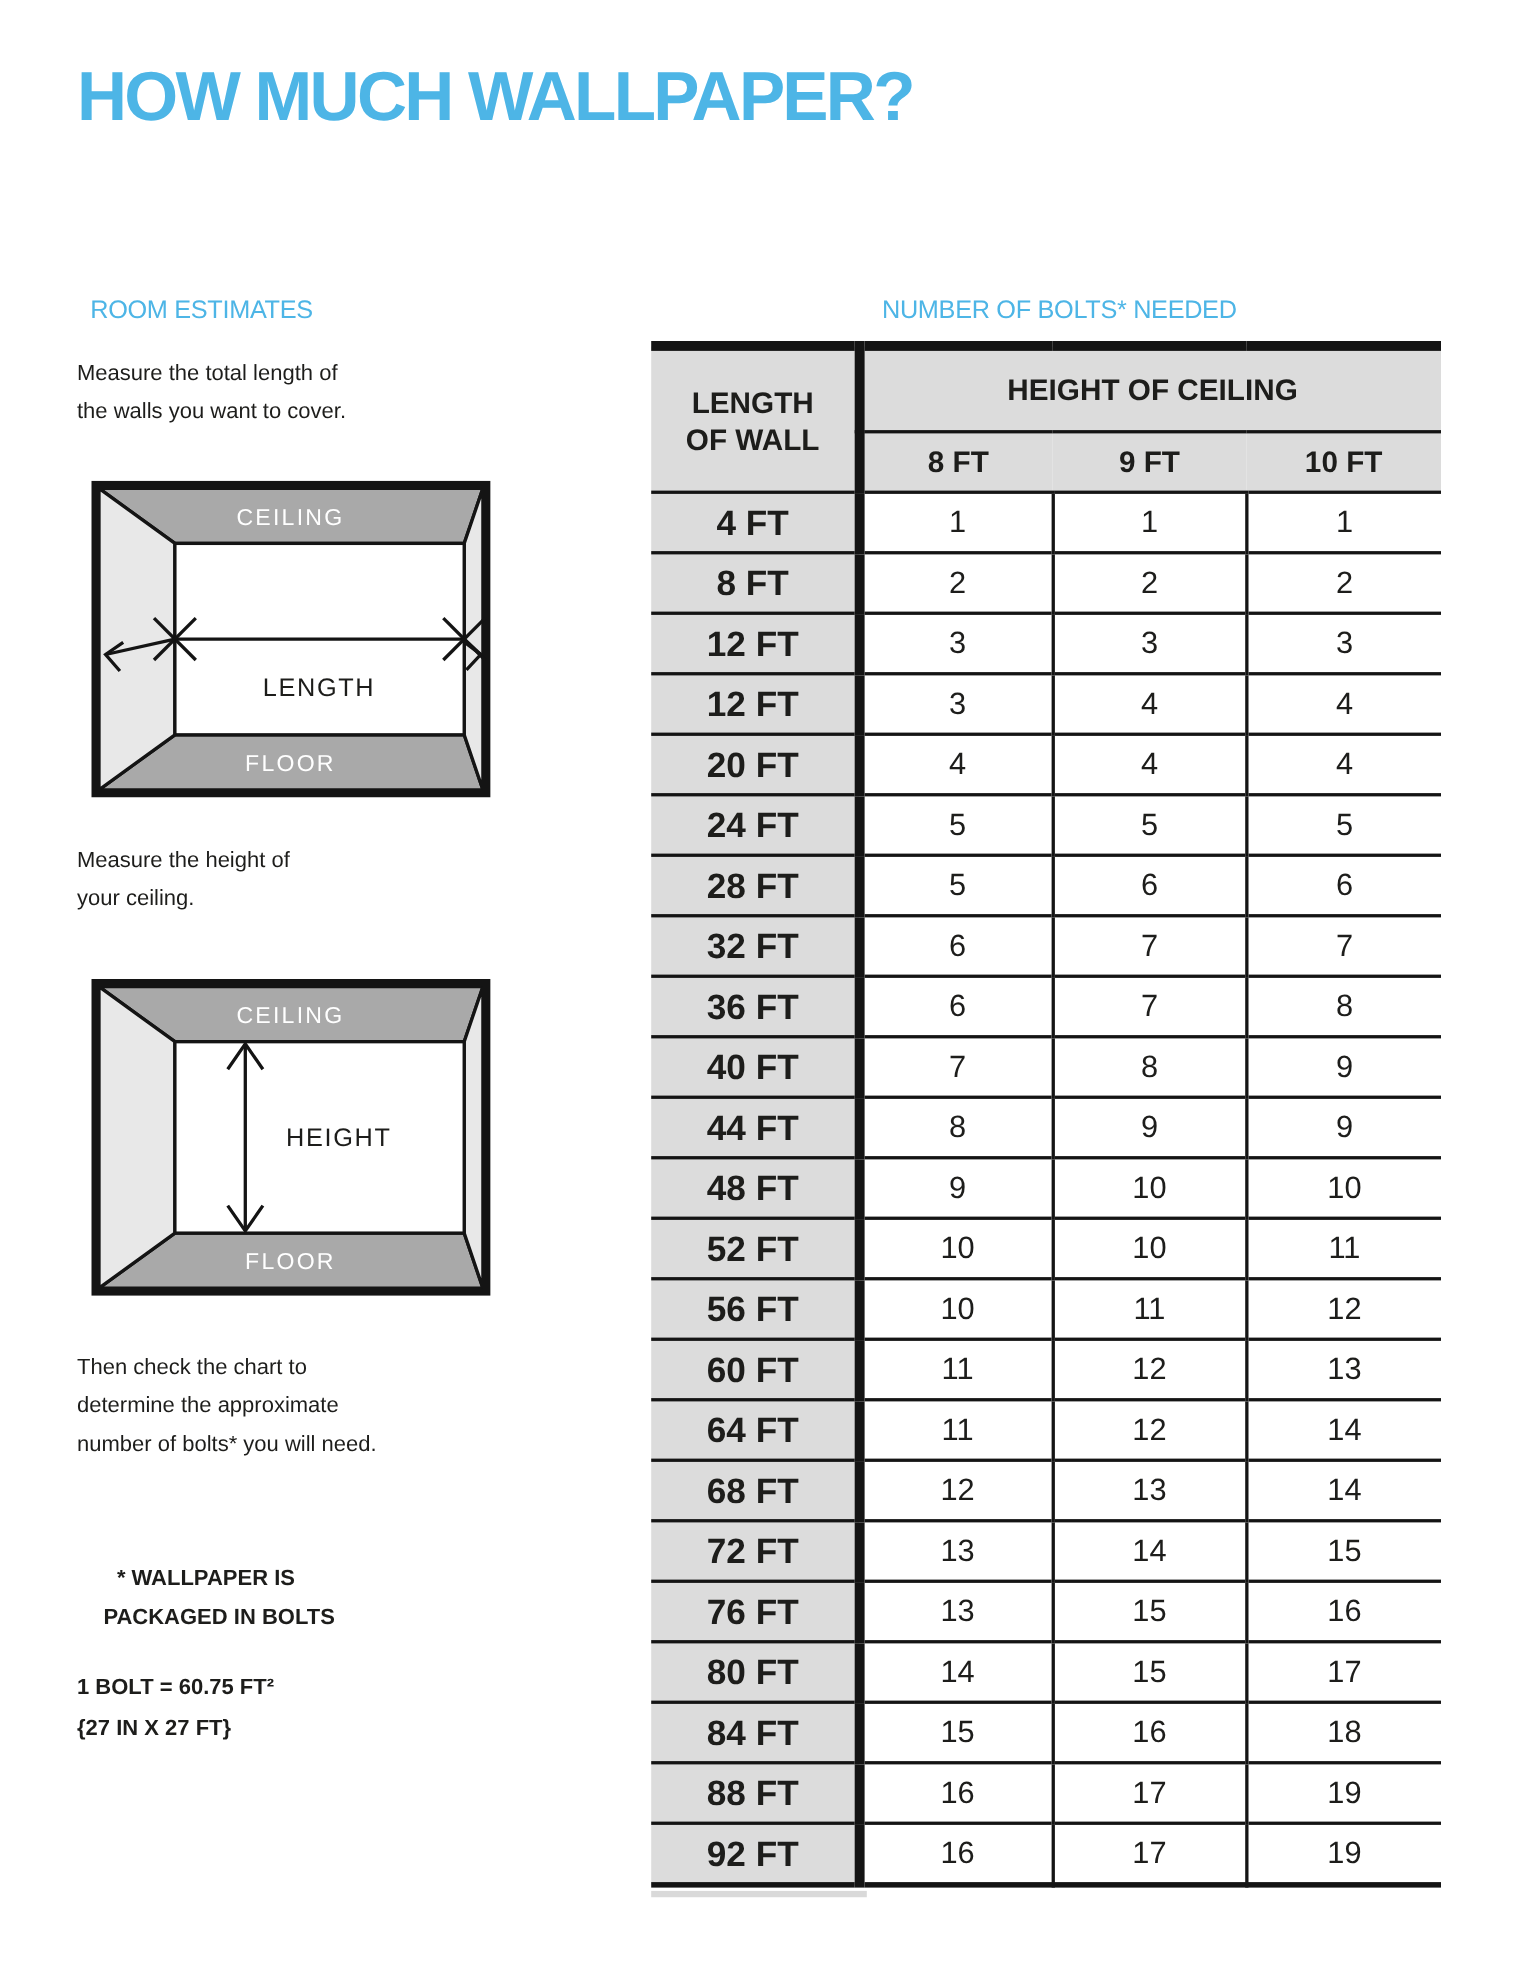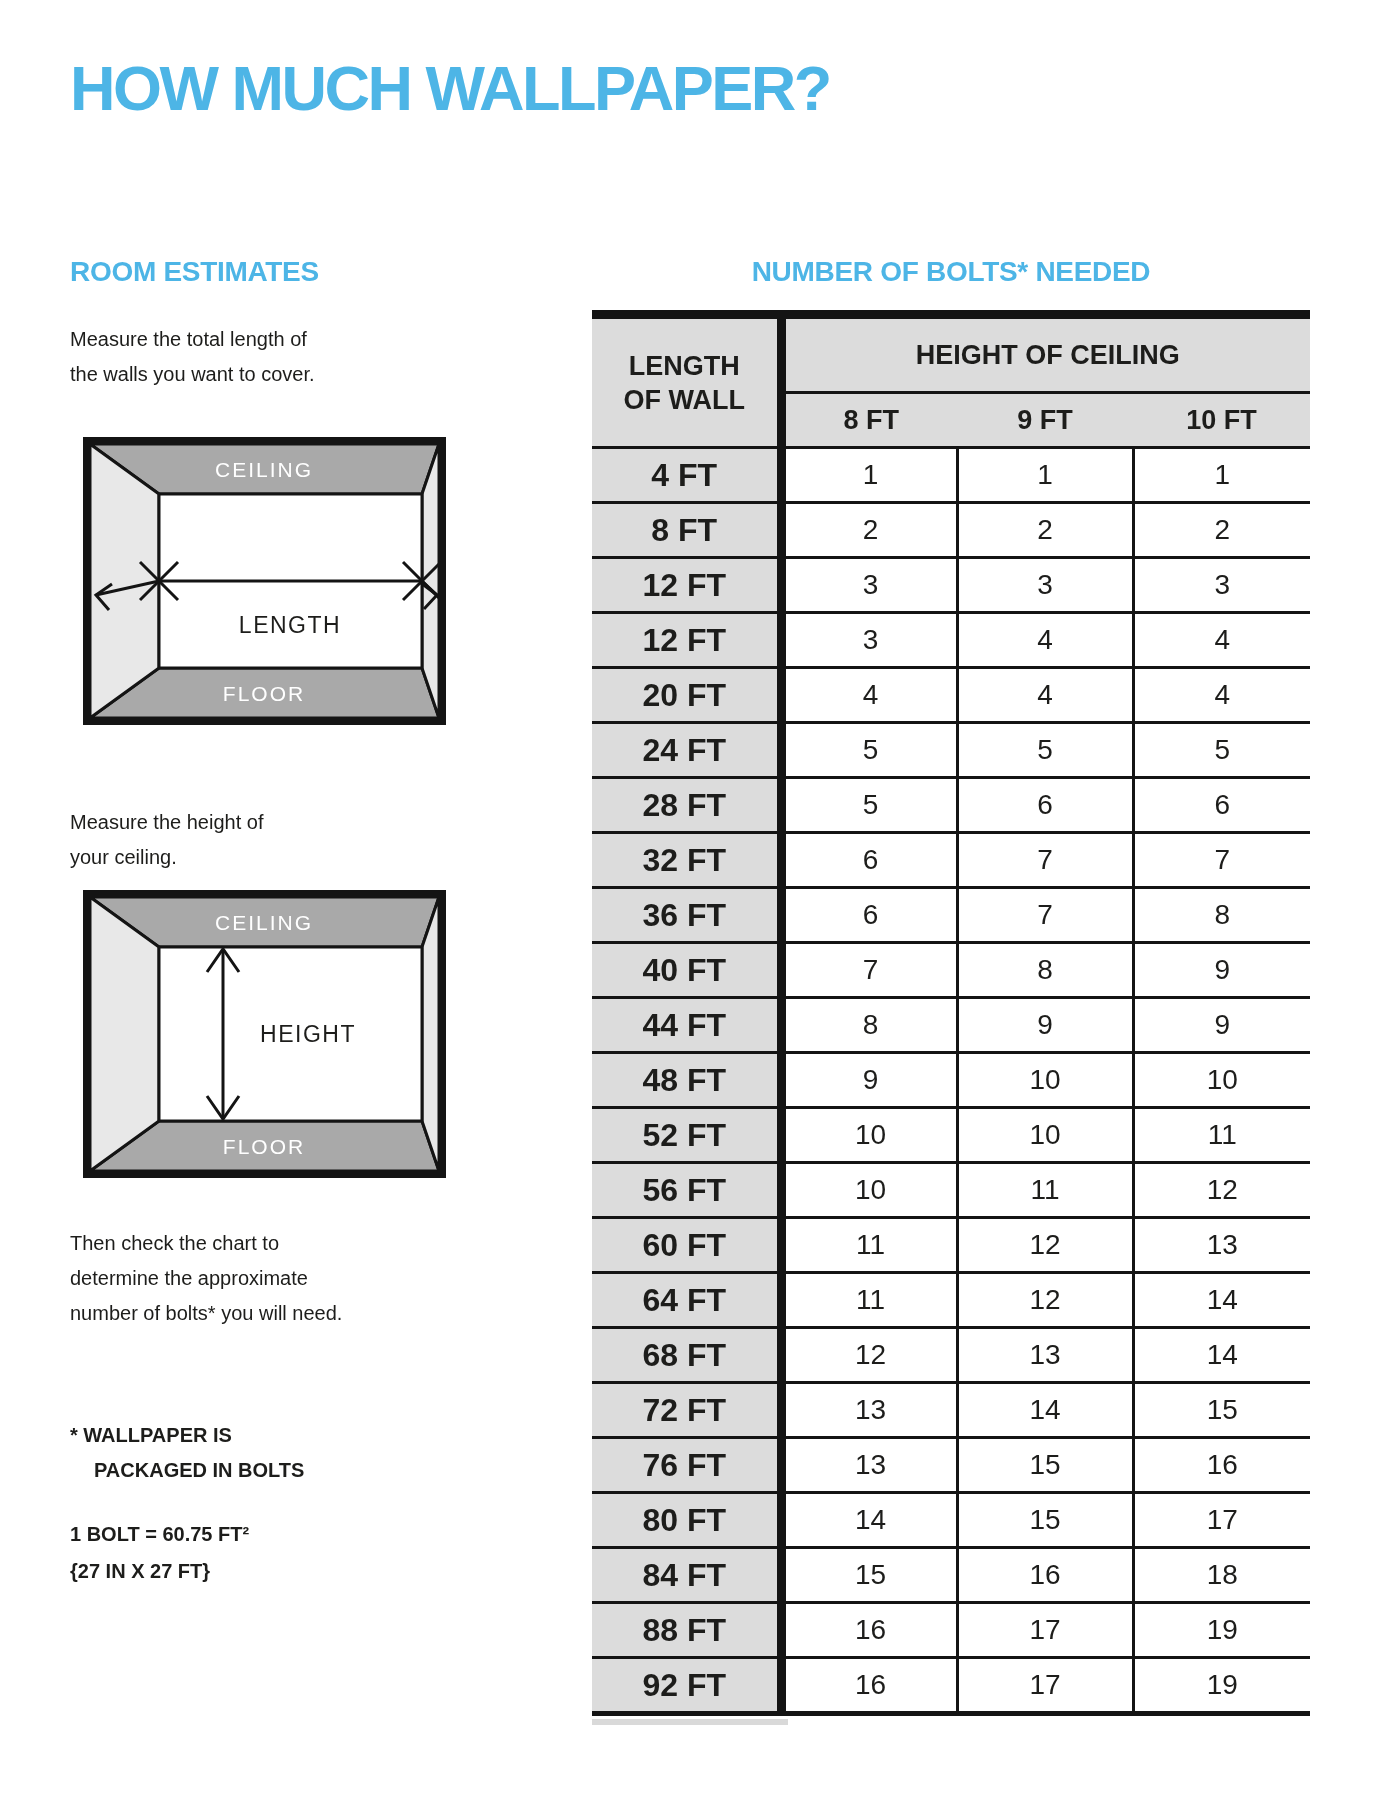--- a/index.html
+++ b/index.html
@@ -5,33 +5,33 @@
   html, body { margin:0; padding:0; background:#ffffff; }
   .page {
     position:relative; width:1391px; height:1725px; background:#fff;
     font-family:"Liberation Sans", sans-serif; color:#1d1d1b; overflow:hidden;
   }
   .title {
     position:absolute; left:70px; top:52px; margin:0;
     font-size:63px; font-weight:700; letter-spacing:-2.5px; color:var(--accent);
   }
   .section-heading {
-    position:absolute; margin:0; font-size:28px; font-weight:700;
+    position:absolute; margin:12px; font-size:23px; font-weight:400;
     letter-spacing:-0.3px; color:var(--accent);
   }
   #room-heading  { left:70px; top:256px; }
   #table-heading { left:592px; top:256px; width:718px; text-align:center; }
   .body-text {
     position:absolute; left:70px; margin:0;
     font-size:20px; line-height:35px; color:#1d1d1b;
   }
   #step1 { top:322px; }
-  #step2 { top:765px;margin-top:40px; }
+  #step2 { top:765px; }
   #step3 { top:1226px; }
-  #footnote { top:1418px; font-weight:700; }
+  #footnote { top:1418px; font-weight:700;text-align:center; }
   #footnote .indent { padding-left:24px; }
   #boltinfo { top:1516px; font-weight:700; line-height:37px; }
   .diagram { position:absolute; left:83px; }
   #diagram-length { top:437px; }
   #diagram-height { top:890px; }
   .diagram text {
     font-family:"Liberation Sans", sans-serif;
   }
   .diag-surface-label { font-size:21px; letter-spacing:2px; fill:#ffffff; }
   .diag-measure-label { font-size:23px; letter-spacing:1.5px; fill:#1d1d1b; }

